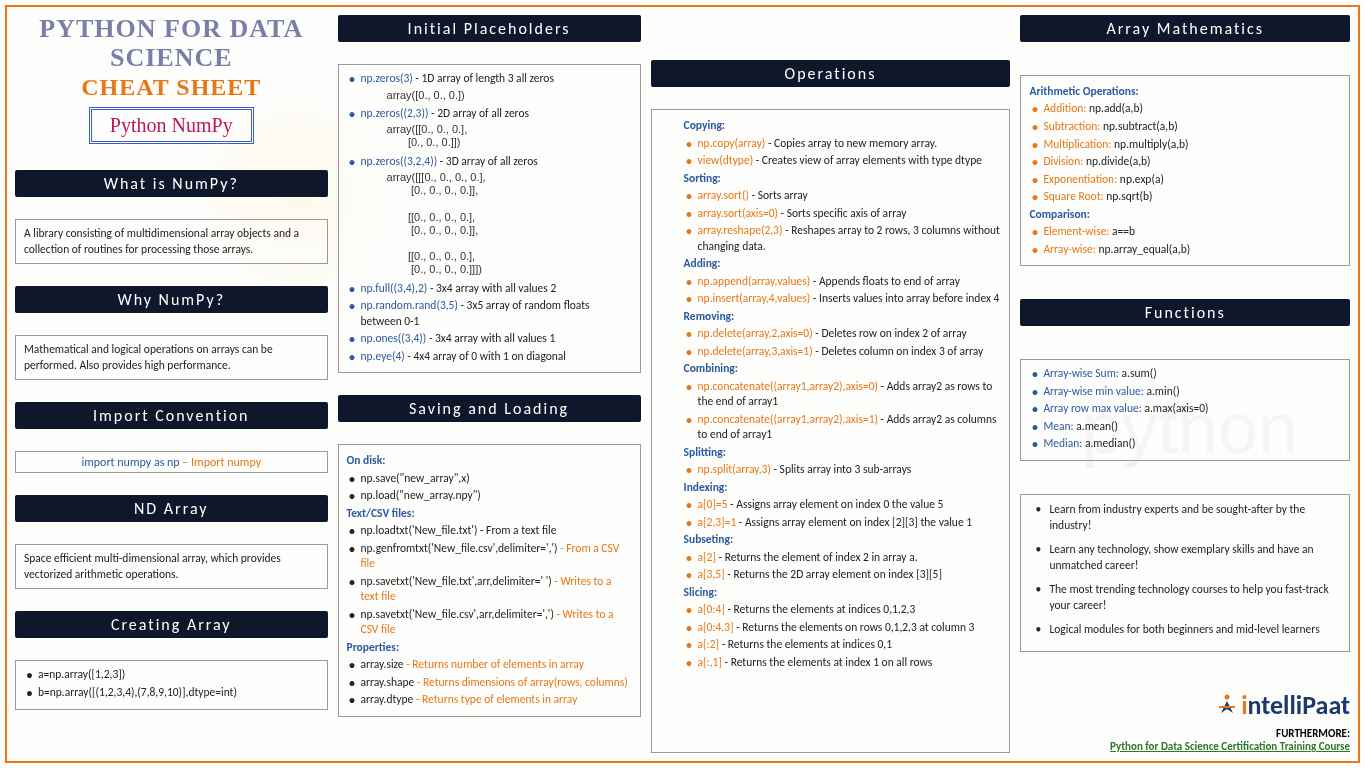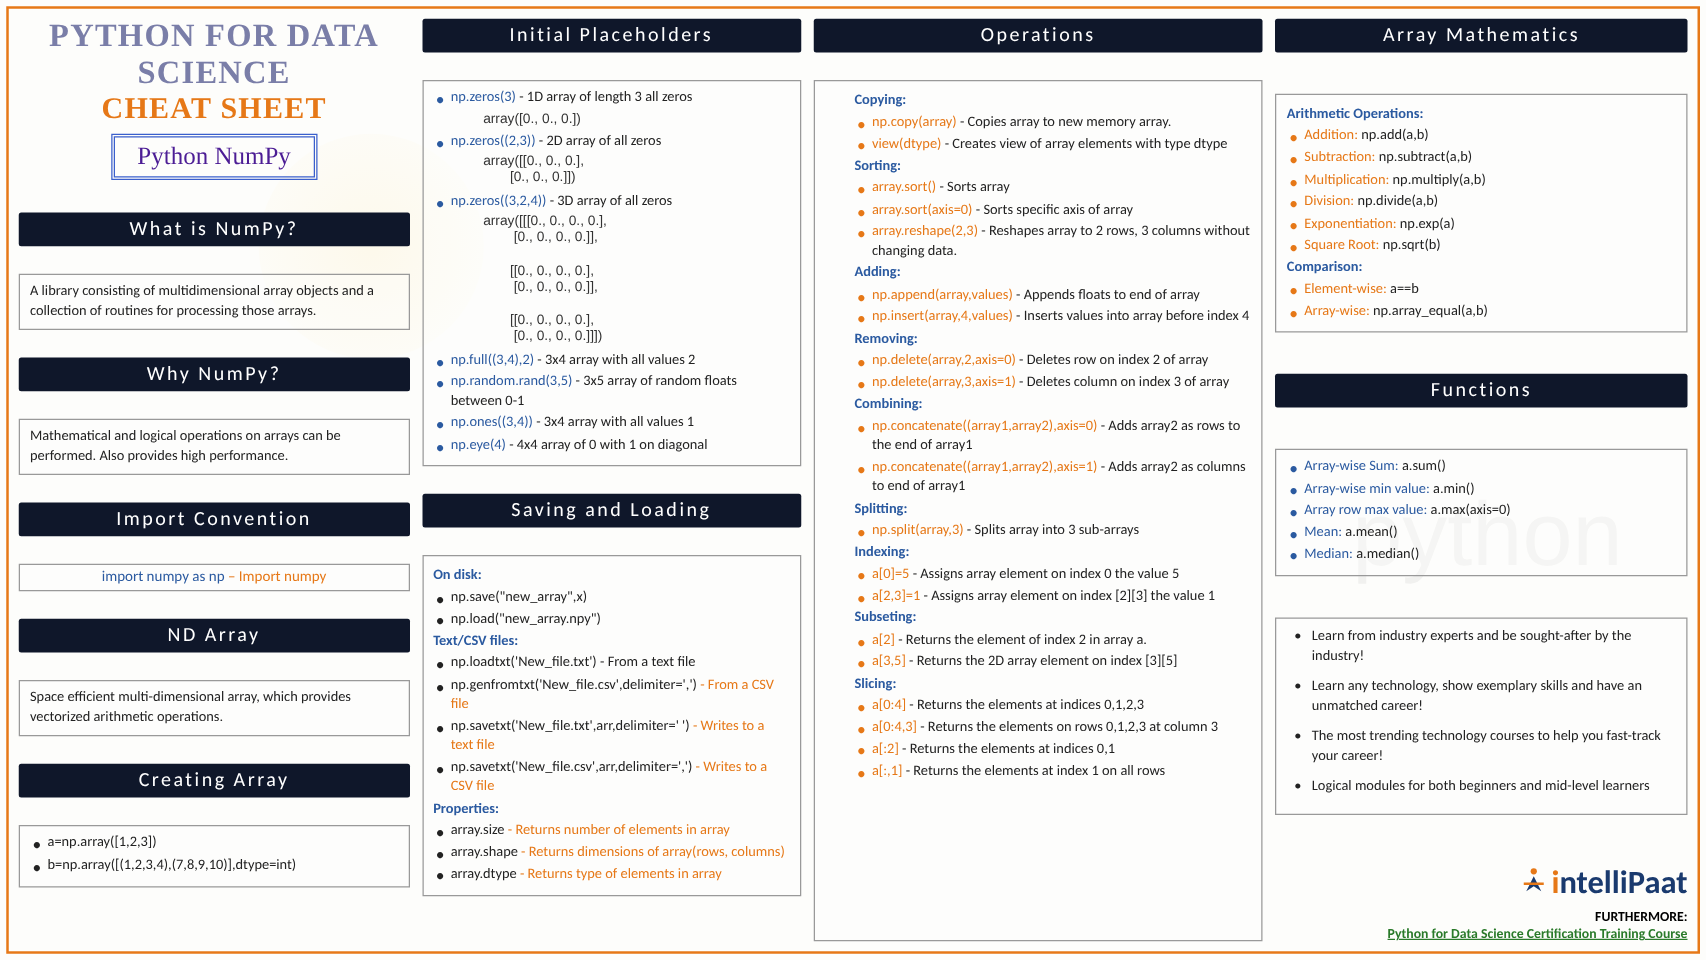--- a/index.html
+++ b/index.html
@@ -2,27 +2,27 @@
 <html><head>
 <meta charset="utf-8">
 <style>
 * { margin: 0; padding: 0; box-sizing: border-box; }
 body { font-family: Calibri, Arial, sans-serif; background: #fdfdfb; width: 1365px; height: 768px; position: relative; overflow: hidden; }
 .page { border: 2px solid #e67817; width: 1355px; height: 758px; margin: 5px; padding: 8px; display: flex; gap: 10px; background: #fdfdfb; position: relative; }
 .bg-circles::before { content: ''; position: absolute; width: 180px; height: 180px; border-radius: 50%; background: radial-gradient(rgba(255,200,50,0.08), transparent); top: 100px; left: 200px; z-index: 0; }
 .col { display: flex; flex-direction: column; gap: 22px; position: relative; z-index: 1; }
 .col1 { width: 330px; }
 .col2 { width: 320px; }
-.col3 { width: 380px; }
+.col3 { width: 380px; margin-top: 45px; }
 .col4 { width: 348px; justify-content: space-between; }
 .title-block { text-align: center; margin-bottom: 4px; }
 .title1 { font-family: 'Copperplate', 'Impact', serif; color: #7a7ea8; font-size: 26px; font-weight: bold; letter-spacing: 1px; line-height: 1.1; }
 .title2 { font-family: 'Copperplate', 'Impact', serif; color: #e67817; font-size: 24px; font-weight: bold; letter-spacing: 1px; margin-top: 2px; }
 .subtitle-box { border: 3px double #3a5fcc; display: inline-block; padding: 4px 18px; margin-top: 6px; }
-.subtitle { color: #4c1d95; font-size: 20px; font-family: serif; }
+.subtitle { color: #be185d; font-size: 20px; font-family: serif; }
 .section-header { background: #0f172a; color: #fff; text-align: center; padding: 4px 8px; font-size: 16px; letter-spacing: 2px; font-weight: normal; border-radius: 2px; }
 .card { border: 1px solid #999; padding: 6px 8px; font-size: 11.5px; line-height: 1.35; color: #222; background: rgba(255,255,255,0.3); }
 .bullet-list { list-style: none; padding-left: 2px; }
 .bullet-list li { position: relative; padding-left: 12px; margin-bottom: 2px; font-size: 11.5px; line-height: 1.35; }
 .bullet-list li::before { content: '•'; position: absolute; left: 0; color: #2b5aa0; font-size: 14px; }
 .bullet-list.orange li::before { color: #e67817; }
 .bullet-list.black li::before { color: #222; }
 .code-blue { color: #2b5aa0; font-weight: 500; }
 .code-orange { color: #e67817; font-weight: 500; }
 .subhead-blue { color: #2b5aa0; font-weight: bold; font-size: 11.5px; margin: 2px 0; }

